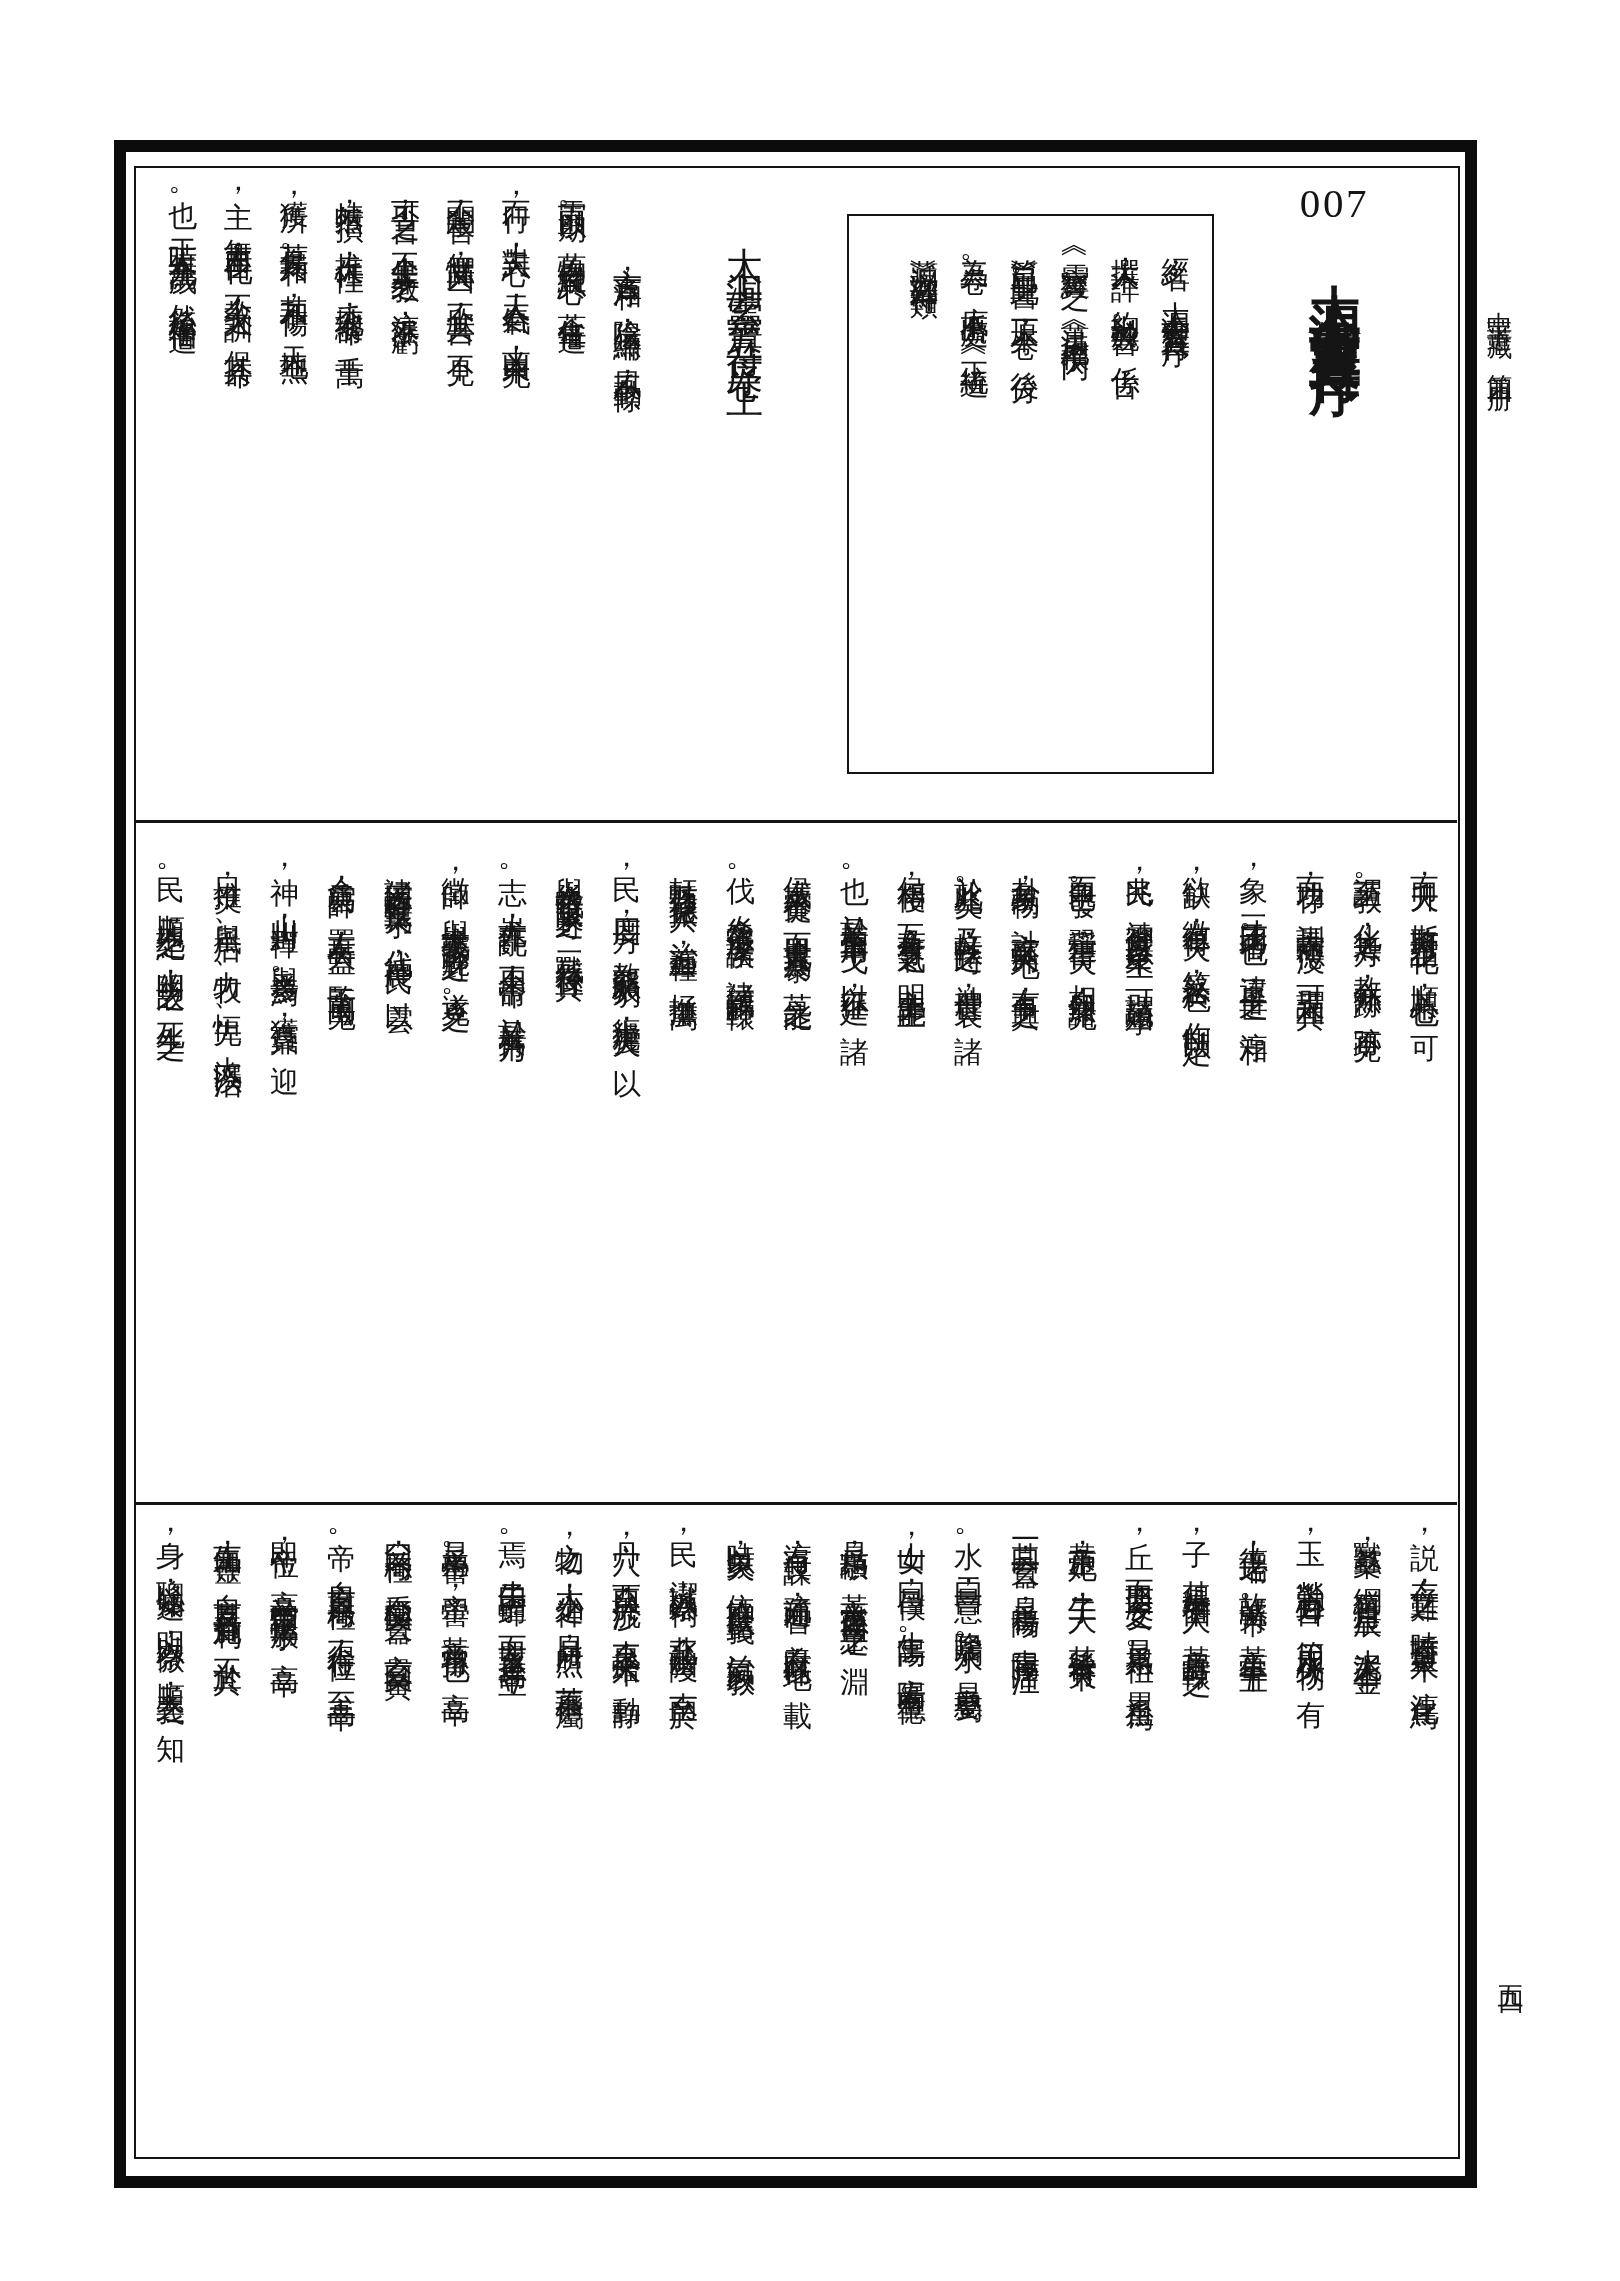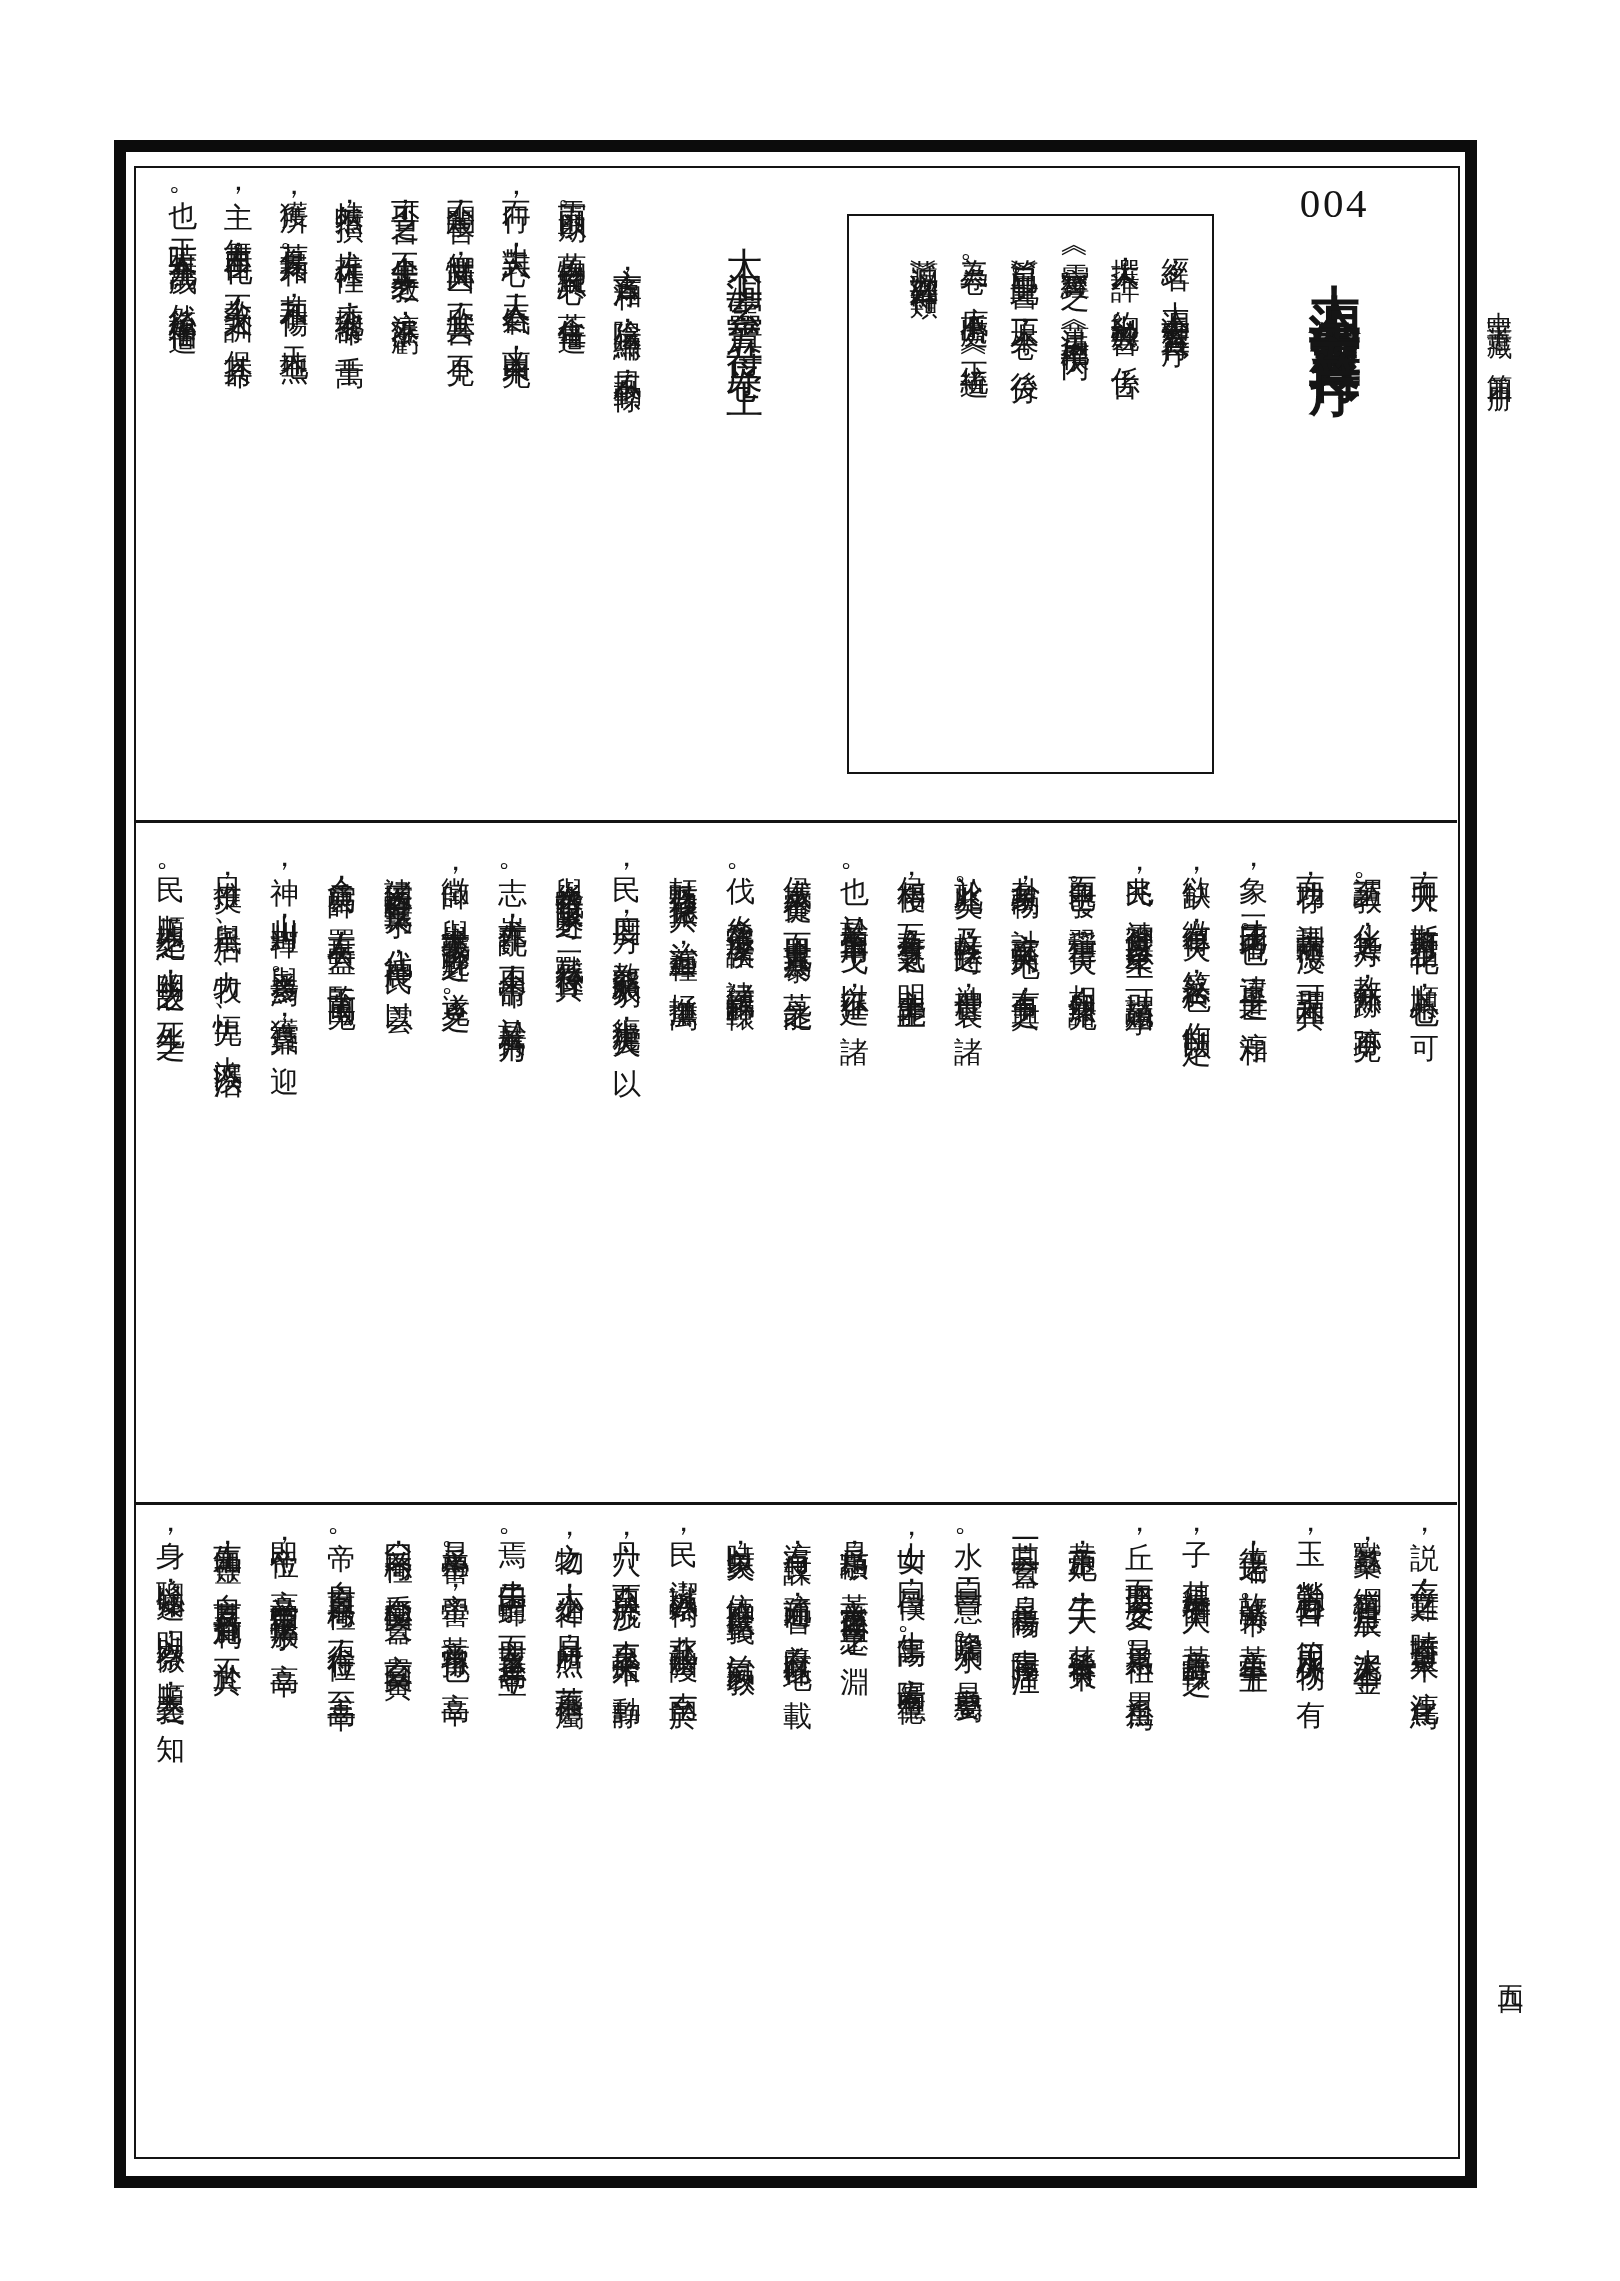--- a/index.html
+++ b/index.html
@@ -65,21 +65,21 @@
 <div class="page">
 
   <div class="frame-outer"></div>
   <div class="frame-inner"></div>
 
   <div class="margin-label vtext">中華道藏　第四册</div>
 
   <div class="folio vtext">五四</div>
 
   <div class="title-block">
-    <div class="serial">004</div>
+    <div class="serial">007</div>
     <div class="main-title vtext">太上洞玄靈寶五符序</div>
   </div>
 
   <div class="info-box">
     <div class="box-cols">
 
     <div class="vcol box-col">經名：太上洞玄靈寶五符序。</div>
         <div class="vcol box-col">撰人不詳，約出於魏晉。係古</div>
         <div class="vcol box-col">《靈寶經》之一。葛洪《抱樸子內</div>
         <div class="vcol box-col">篇》已引此書。原本一卷，後分</div>

